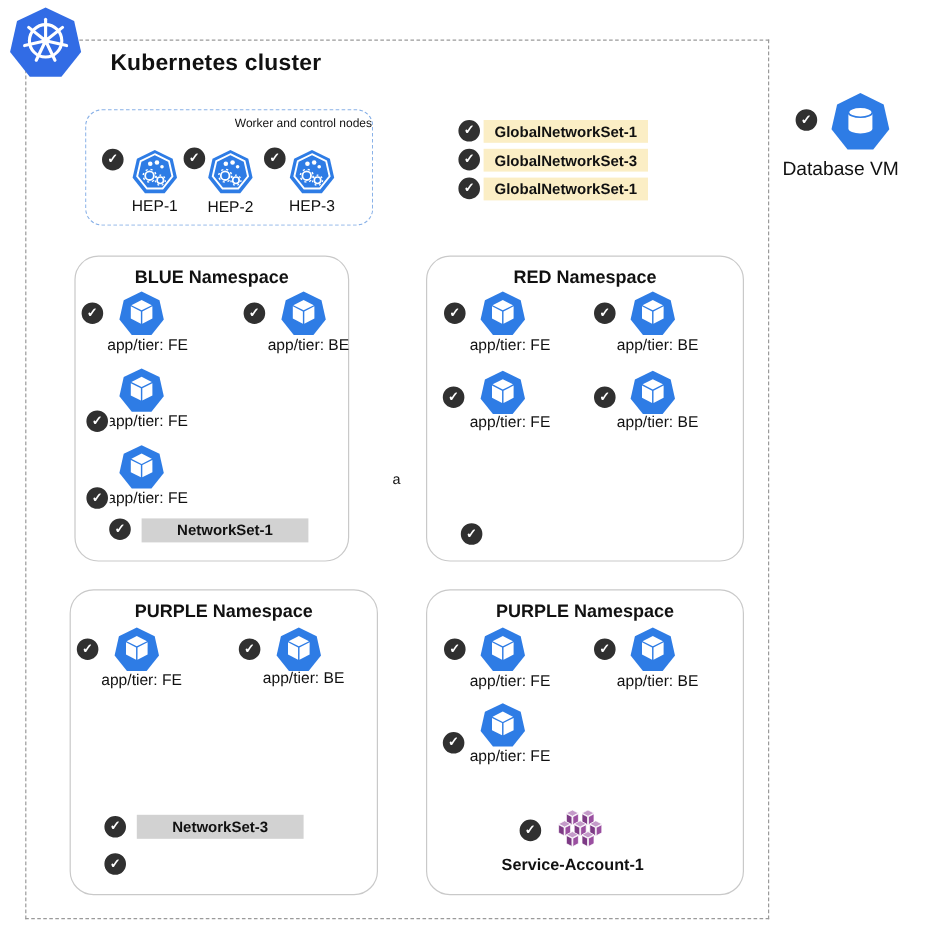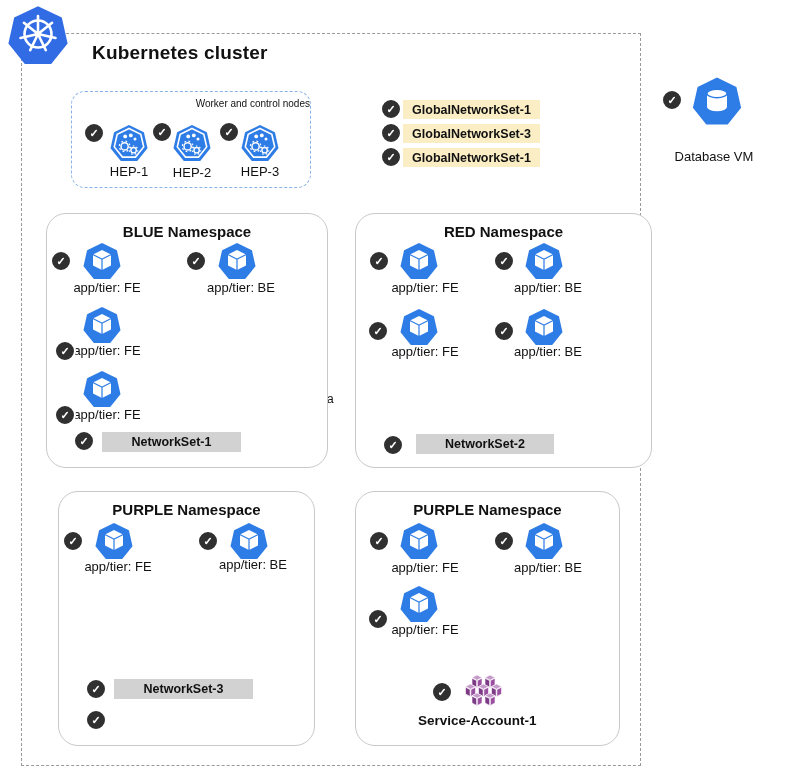--- a/index.html
+++ b/index.html
@@ -19,21 +19,21 @@
          box-sizing:border-box;z-index:3;}
   .check span{color:#fff;font-size:11px;font-weight:bold;line-height:1;}
   .pod-label{position:absolute;width:100px;text-align:center;font-size:13px;white-space:nowrap;}
   .node-label{position:absolute;width:70px;text-align:center;font-size:13px;}
   .pill{position:absolute;display:flex;align-items:center;justify-content:center;
         font-size:12.5px;font-weight:bold;box-sizing:border-box;text-align:right;}
   .pill-gray{background:#d2d2d2;}
   .pill-cream{background:#fbeec5;}
   .ext-title{position:absolute;left:656px;top:33px;width:120px;text-align:center;
              font-size:13.5px;font-weight:bold;line-height:17px;}
-  .ext-label{position:absolute;left:652px;top:149px;width:124px;text-align:center;font-size:13px;}
+  .ext-label{position:absolute;left:652px;top:133px;width:124px;font-size:16px;}
   .stray{position:absolute;left:327px;top:392px;font-size:12px;}
   .sa-label{position:absolute;width:140px;text-align:left;font-size:13.5px;font-weight:bold;}
   svg{display:block;}
 </style>
 </head>
 <body>
 
 <div class="canvas">
 
   <svg width="0" height="0" style="position:absolute" aria-hidden="true">
@@ -135,21 +135,21 @@
     </div>
   <div class="pill pill-cream" style="left:403px;top:124px;width:137px;height:19px">GlobalNetworkSet-3</div>
 
   <div class="check" style="left:380px;top:146px">
       <span>✓</span>
     </div>
   <div class="pill pill-cream" style="left:403px;top:148px;width:137px;height:19px">GlobalNetworkSet-1</div>
 
   <div class="stray">a</div>
 
-  <div class="ns-box" style="left:46px;top:213px;width:282px;height:255px">
+  <div class="ns-box" style="left:62px;top:213px;width:229px;height:255px">
     <div class="ns-title">BLUE Namespace</div>
 
     <div class="check" style="left:3px;top:36px">
         <span>✓</span>
       </div>
     <svg class="abs" style="left:35px;top:27px" width="40" height="40">
         <use href="#pod-shape"></use>
       </svg>
     <div class="pod-label" style="left:10px;top:66px">app/tier: FE</div>
 
@@ -176,21 +176,21 @@
         <span>✓</span>
       </div>
     <div class="pod-label" style="left:10px;top:193px">app/tier: FE</div>
 
     <div class="check" style="left:26px;top:216px">
         <span>✓</span>
       </div>
     <div class="pill pill-gray" style="left:55px;top:218px;width:139px;height:20px">NetworkSet-1</div>
   </div>
 
-  <div class="ns-box" style="left:355px;top:213px;width:297px;height:255px">
+  <div class="ns-box" style="left:355px;top:213px;width:265px;height:255px">
     <div class="ns-title">RED Namespace</div>
 
     <div class="check" style="left:12px;top:36px">
         <span>✓</span>
       </div>
     <svg class="abs" style="left:43px;top:27px" width="40" height="40">
         <use href="#pod-shape"></use>
       </svg>
     <div class="pod-label" style="left:19px;top:66px">app/tier: FE</div>
 
@@ -214,21 +214,20 @@
         <span>✓</span>
       </div>
     <svg class="abs" style="left:168px;top:93px" width="40" height="40">
         <use href="#pod-shape"></use>
       </svg>
     <div class="pod-label" style="left:142px;top:130px">app/tier: BE</div>
 
     <div class="check" style="left:26px;top:220px">
         <span>✓</span>
       </div>
-    <div class="pill pill-gray" style="left:60px;top:220px;width:138px;height:20px">NetworkSet-2</div>
   </div>
 
   <div class="ns-box" style="left:58px;top:491px;width:257px;height:255px">
     <div class="ns-title">PURPLE Namespace</div>
 
     <div class="check" style="left:3px;top:38px">
         <span>✓</span>
       </div>
     <svg class="abs" style="left:35px;top:29px" width="40" height="40">
         <use href="#pod-shape"></use>

